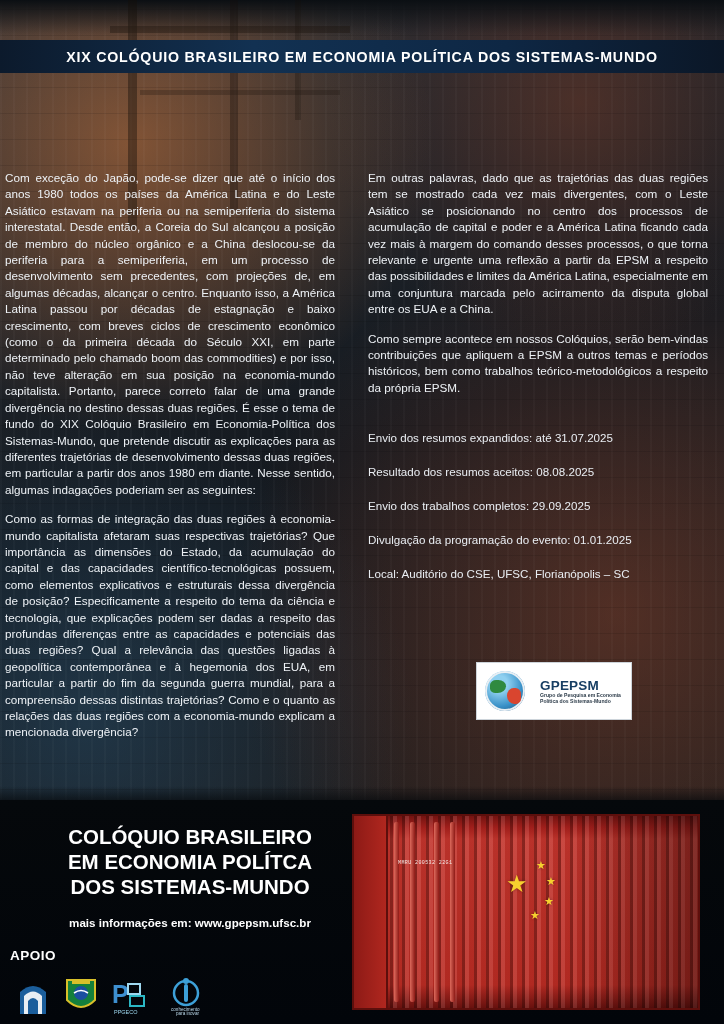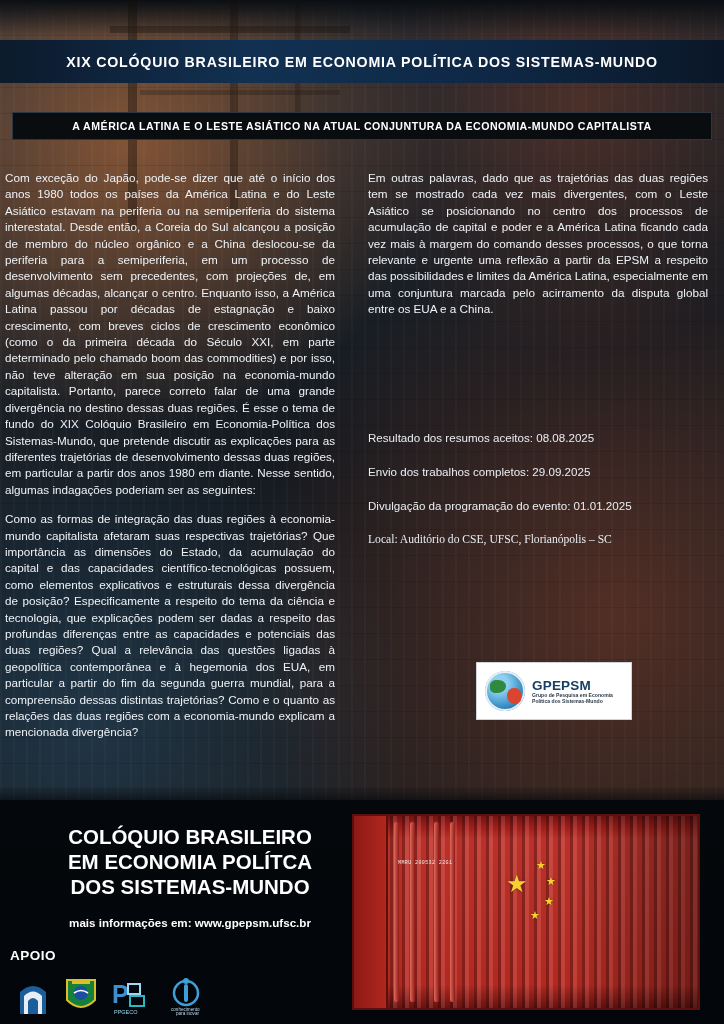--- a/index.html
+++ b/index.html
@@ -30,21 +30,21 @@
   }
   #crane {
     position: absolute; left: 110px; top: 0; width: 250px; height: 240px;
     pointer-events: none; opacity: .75;
   }
   #dim-top { position:absolute; left:0; top:0; width:100%; height:36px;
              background: linear-gradient(#0b0f13, rgba(11,15,19,0)); }
 
   
   .title-band {
-    position: absolute; left: 0; top: 40px; width: 724px; height: 43px;
+    position: absolute; left: 0; top: 40px; width: 724px; height: 33px;
     background: linear-gradient(90deg, #0c1a2c 0%, #123152 35%, #0e2744 70%, #0b1727 100%);
     display: flex; align-items: center;
   }
   .title-band .t {
     width: 100%; text-align: center;
     color: #ffffff; font-size: 14.2px; font-weight: bold;
     letter-spacing: 0.8px;
   }
 
   
@@ -78,21 +78,21 @@
     position: absolute; left: 368px; top: 430px; width: 340px;
     color: #f0f3f7;
   }
   #schedule h3 {
     margin: 0 0 16px 0;
     font-size: 13px; font-weight: bold; color: #ffffff;
   }
   #schedule .row {
     font-size: 11.6px; line-height: 15px; margin-bottom: 19px; color: #e9edf2;
   }
-  #schedule .row:last-child { margin-bottom: 0; font-family: Liberation Serif, serif; }
+  #schedule .row:last-child { margin-bottom: 0; }
 
   
   #gpepsm {
     position: absolute; left: 476px; top: 662px; width: 156px; height: 58px;
     background: #ffffff; border: 1px solid #cdd4da;
     display: flex; align-items: center; gap: 7px; padding: 0 8px;
   }
   #gpepsm .globe {
     width: 40px; height: 40px; flex: 0 0 40px;
     border-radius: 50%;
@@ -102,21 +102,21 @@
     box-shadow: inset 0 0 0 2px #e8eef3;
   }
   #gpepsm .globe:before {
     content: ""; position: absolute; left: 5px; top: 9px; width: 16px; height: 13px;
     background: #2f8a3f; border-radius: 45% 55% 60% 40%;
   }
   #gpepsm .globe:after {
     content: ""; position: absolute; right: 4px; top: 17px; width: 14px; height: 16px;
     background: #d9452f; border-radius: 55% 45% 40% 60%;
   }
-  #gpepsm .txt { line-height: 1.12; }
+  #gpepsm .txt { line-height: 1.12; margin-left: 8px; }
   #gpepsm .n1 { font-size: 13.5px; font-weight: bold; color: #173e63; letter-spacing: .2px; }
   #gpepsm .n2 { font-size: 5.1px; color: #2b3a48; font-weight: bold; }
 
   
   #bottom {
     position: absolute; left: 0; top: 800px; width: 724px; height: 224px;
     background: linear-gradient(180deg, #05080b 0%, #02050a 100%);
   }
   #bottom-glow {
     position: absolute; left: 0; top: 786px; width: 724px; height: 30px;
@@ -197,34 +197,33 @@
     <rect x="120" y="0" width="8" height="210" fill="rgba(20,14,10,0.45)"></rect>
     <rect x="0" y="26" width="240" height="7" fill="rgba(25,18,12,0.5)"></rect>
     <rect x="30" y="90" width="200" height="5" fill="rgba(25,18,12,0.35)"></rect>
     <rect x="185" y="0" width="6" height="120" fill="rgba(20,14,10,0.35)"></rect>
   </svg>
 
   <div class="title-band">
     <div class="t">XIX COLÓQUIO BRASILEIRO  EM ECONOMIA POLÍTICA DOS SISTEMAS-MUNDO</div>
   </div>
 
-  <div class="subtitle-band">
-    <div class="t">A AMÉRICA LATINA E O LESTE ASIÁTICO NA ATUAL CONJUNTURA DA ECONOMIA-MUNDO CAPITALISTA</div>
-  </div>
 
   <div class="col" id="col-left">
     <p>Com exceção do Japão, pode-se dizer que até o início dos anos 1980 todos os países da América Latina e do Leste Asiático estavam na periferia ou na semiperiferia do sistema interestatal. Desde então, a Coreia do Sul alcançou a posição de membro do núcleo orgânico e a China deslocou-se da periferia para a semiperiferia, em um processo de desenvolvimento sem precedentes, com projeções de, em algumas décadas, alcançar o centro. Enquanto isso, a América Latina passou por décadas de estagnação e baixo crescimento, com breves ciclos de crescimento econômico (como o da primeira década do Século XXI, em parte determinado pelo chamado boom das commodities) e por isso, não teve alteração em sua posição na economia-mundo capitalista. Portanto, parece correto falar de uma grande divergência no destino dessas duas regiões. É esse o tema de fundo do XIX Colóquio Brasileiro em Economia-Política dos Sistemas-Mundo, que pretende discutir as explicações para as diferentes trajetórias de desenvolvimento dessas duas regiões, em particular a partir dos anos 1980 em diante. Nesse sentido, algumas indagações poderiam ser as seguintes:</p>
     <p>Como as formas de integração das duas regiões à economia-mundo capitalista afetaram suas respectivas trajetórias? Que importância as dimensões do Estado, da acumulação do capital e das capacidades científico-tecnológicas possuem, como elementos explicativos e estruturais dessa divergência de posição? Especificamente a respeito do tema da ciência e tecnologia, que explicações podem ser dadas a respeito das profundas diferenças entre as capacidades e potenciais das duas regiões? Qual a relevância das questões ligadas à geopolítica contemporânea e à hegemonia dos EUA, em particular a partir do fim da segunda guerra mundial, para a compreensão dessas distintas trajetórias? Como e o quanto as relações das duas regiões com a economia-mundo explicam a mencionada divergência?</p>
   </div>
 
   <div class="col" id="col-right">
     <p>Em outras palavras, dado que as trajetórias das duas regiões tem se mostrado cada vez mais divergentes, com o Leste Asiático se posicionando no centro dos processos de acumulação de capital e poder e a América Latina ficando cada vez mais à margem do comando desses processos, o que torna relevante e urgente uma reflexão a partir da EPSM a respeito das possibilidades e limites da América Latina, especialmente em uma conjuntura marcada pelo acirramento da disputa global entre os EUA e a China.</p>
+    <p>Como sempre acontece em nossos Colóquios, serão bem-vindas contribuições que apliquem a EPSM a outros temas e períodos históricos, bem como trabalhos teórico-metodológicos a respeito da própria EPSM.</p>
   </div>
 
   <div id="schedule">
+    <div class="row">Envio dos resumos expandidos: até 31.07.2025</div>
     <div class="row">Resultado dos resumos aceitos: 08.08.2025</div>
     <div class="row">Envio dos trabalhos completos: 29.09.2025</div>
     <div class="row">Divulgação da programação do evento: 01.01.2025</div>
     <div class="row">Local: Auditório do CSE, UFSC, Florianópolis – SC</div>
   </div>
 
   <div id="gpepsm">
     <div class="globe"></div>
     <div class="txt">
       <div class="n1">GPEPSM</div>

